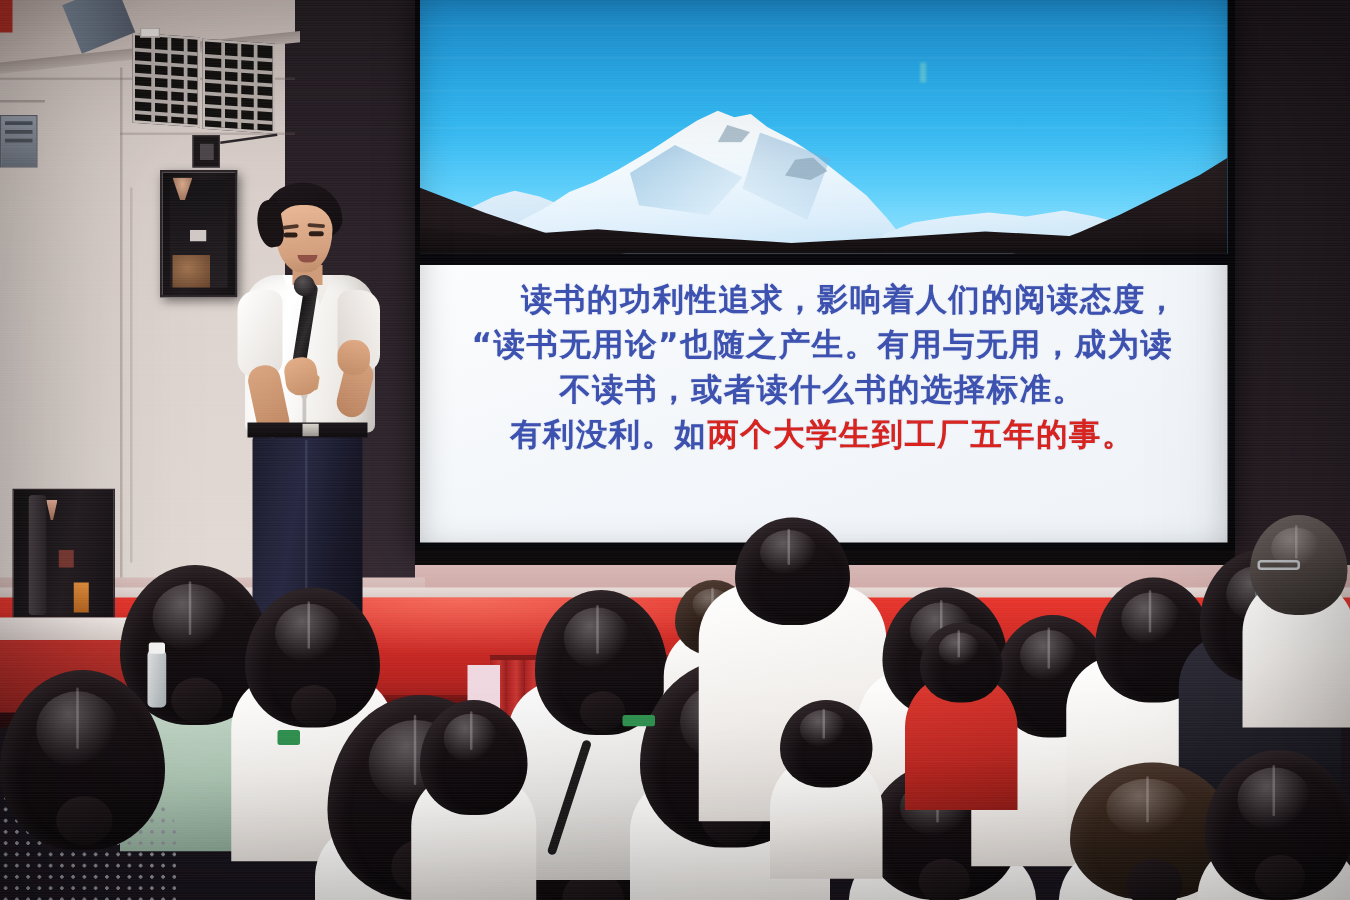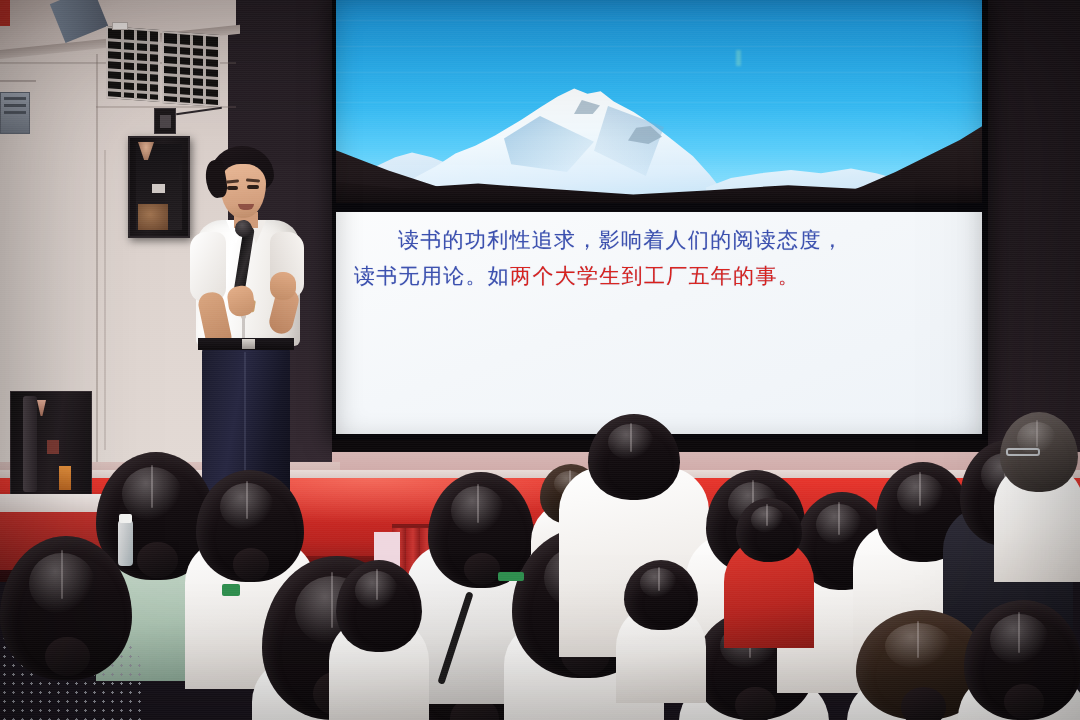--- a/index.html
+++ b/index.html
@@ -105,23 +105,23 @@
   .ridge-front { position:absolute; left:0; right:0; bottom:-4px; height:42px;
       background:linear-gradient(180deg,#241a1d,#0d090b);
       clip-path:polygon(0% 40%, 10% 56%, 22% 44%, 34% 58%, 46% 70%, 58% 60%, 70% 48%, 82% 58%, 92% 44%, 100% 52%, 100% 100%, 0% 100%); }
   .glare { position:absolute; left:400px; top:52px; width:5px; height:16px;
       background:rgba(180,255,210,.35); filter:blur(1px); }
 
   
   .slide-text { position:absolute; left:4px; top:216px; width:646px; height:222px;
       background:linear-gradient(160deg,#fbfcfd 0%,#f4f7fa 45%,#eef3f8 100%);
       padding:10px 20px 8px 18px; }
-  .tline { font-family:"DejaVu Sans", sans-serif; color:#3a4fae; font-weight:400;
-      font-size:21px; line-height:36px; letter-spacing:1.3px; white-space:nowrap;
-      text-shadow:0 0 1px rgba(58,79,174,.35); }
+  .tline { font-family:"DejaVu Sans", sans-serif; color:#3a4fae; font-weight:700;
+      font-size:25px; line-height:36px; letter-spacing:1.3px; white-space:nowrap;
+      text-shadow:0 0 1px rgba(58,79,174,.35);text-align:center; }
   .tline.ind { padding-left:44px; }
   .tline .red { color:#d8201b; }
   .screen-inner-shadow { position:absolute; inset:0; pointer-events:none;
       box-shadow:inset 0 0 30px rgba(0,0,0,.28); }
 
   
   .wall-dark-right { position:absolute; left:988px; top:0; width:92px; height:452px;
       background:linear-gradient(180deg,#1b1419 0%,#221a1f 60%,#281e24 100%); }
   .wall-dark-mid { position:absolute; left:332px; top:440px; width:656px; height:14px;
       background:#0b080a; }
@@ -339,21 +339,27 @@
       <div class="ridge-dark-left"></div>
       <div class="ridge-dark-right"></div>
       <div class="ridge-front"></div>
     </div>
 
     <div class="slide-text">
       <div class="tline ind">
         <span>读书的功利性追求，影响着人们的阅读态度，</span>
       </div>
       <div class="tline">
-        <span>读书无用论。如</span><span class="red">两个大学生到工厂五年的事。</span>
+        <span>“读书无用论”也随之产生。有用与无用，成为读</span>
+      </div>
+      <div class="tline">
+        <span>不读书，或者读什么书的选择标准。</span>
+      </div>
+      <div class="tline">
+        <span>有利没利。如</span><span class="red">两个大学生到工厂五年的事。</span>
       </div>
     </div>
 
     <div class="screen-inner-shadow"></div>
   </div>
 
   <div class="wall-dark-mid"></div>
   <div class="wall-pink"></div>
   <div class="wall-pink-l"></div>
 

